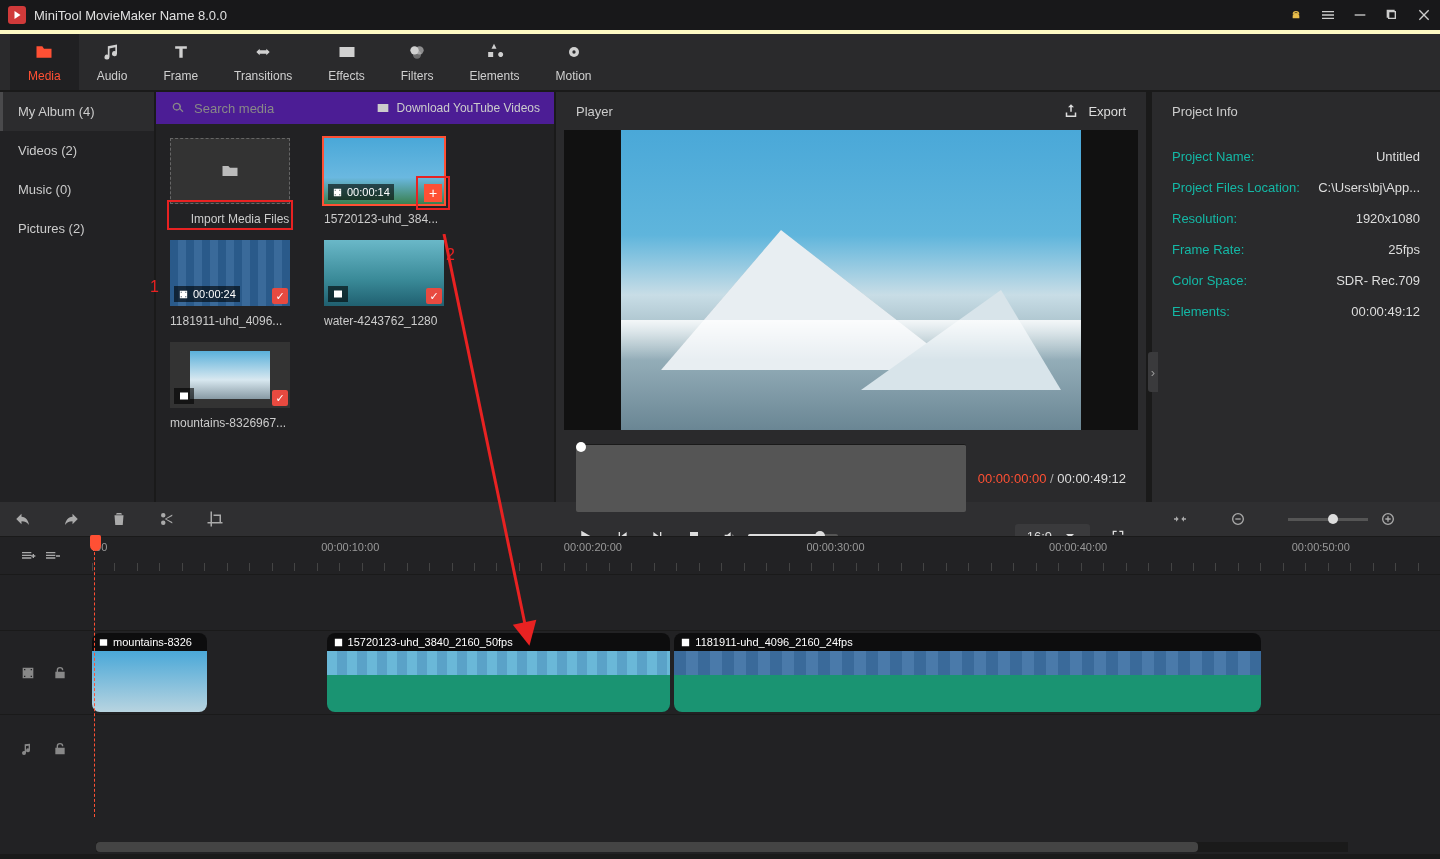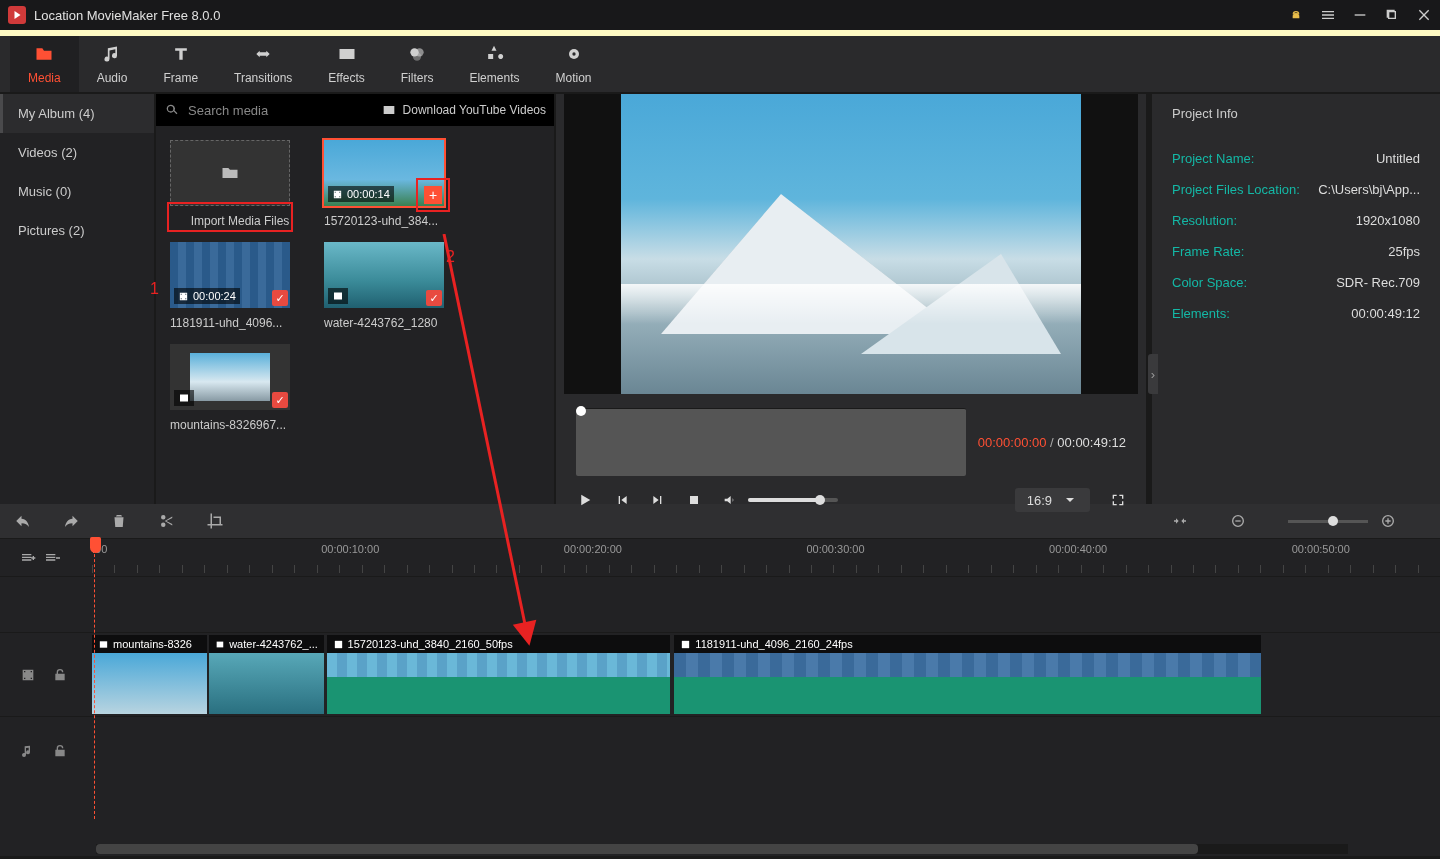--- a/index.html
+++ b/index.html
@@ -5,33 +5,33 @@
 * { box-sizing: border-box; margin: 0; padding: 0; font-family: -apple-system, BlinkMacSystemFont, "Segoe UI", Arial, sans-serif; }
 body { background: #1a1a1a; color: #aaa; font-size: 13px; overflow: hidden; user-select: none; }
 .titlebar { display: flex; align-items: center; height: 30px; background: #18181a; padding: 0 8px; }
 .titlebar .logo { width: 18px; height: 18px; background: #d03a3a; border-radius: 3px; display: flex; align-items: center; justify-content: center; margin-right: 8px; }
 .titlebar .logo svg { width: 12px; height: 12px; }
 .titlebar .title { color: #e0e0e0; font-size: 13px; flex: 1; }
 .titlebar .controls { display: flex; gap: 16px; align-items: center; }
 .titlebar .controls .ctrl { color: #ccc; cursor: pointer; display: flex; align-items: center; }
 .titlebar .controls .key { color: #e8bc4a; }
 
-.toolbar { display: flex; background: #2a2a2c; border-top: 6px solid #fef9c3; border-bottom: 2px solid #1a1a1a; padding: 0 10px; }
+.toolbar { display: flex; background: #2a2a2c; border-top: 4px solid #fef9c3; border-bottom: 2px solid #1a1a1a; padding: 0 10px; }
 .toolbar .tab { display: flex; flex-direction: column; align-items: center; justify-content: center; height: 56px; padding: 6px 18px; color: #d0d0d0; cursor: pointer; gap: 4px; }
 .toolbar .tab.active { color: #ff5034; background: #202022; }
 .toolbar .tab .ico { font-size: 18px; line-height: 1; }
 .toolbar .tab .lbl { font-size: 12px; }
 
 .main { display: flex; height: 410px; }
 .sidebar { width: 156px; background: #222224; padding: 0; border-right: 2px solid #1a1a1a; }
 .sidebar .item { padding: 12px 18px; color: #ccc; cursor: pointer; font-size: 13px; }
 .sidebar .item.active { background: #2c2c2e; border-left: 3px solid #4a4a4c; padding-left: 15px; }
 
 .mediacol { flex: 1; max-width: 400px; background: #222224; border-right: 2px solid #1a1a1a; display: flex; flex-direction: column; }
-.mediatop { display: flex; align-items: center; padding: 8px 8px; background: #000000; gap: 10px; }
+.mediatop { display: flex; align-items: center; padding: 8px 14px; background: #4c1d95; gap: 10px; }
 .mediatop .search { flex: 1; display: flex; align-items: center; gap: 8px; color: #888; }
 .mediatop .dl { color: #ccc; display: flex; align-items: center; gap: 6px; cursor: pointer; font-size: 12px; }
 .mediagrid { padding: 14px; display: flex; flex-wrap: wrap; gap: 14px; overflow-y: auto; }
 .thumb { width: 140px; display: flex; flex-direction: column; gap: 8px; position: relative; }
 .thumb .frame { width: 120px; height: 66px; position: relative; background: #333; }
 .thumb .frame.import { border: 1px dashed #666; display: flex; align-items: center; justify-content: center; color: #bbb; }
 .thumb .frame.selected { outline: 2px solid #ff5034; }
 .thumb .frame .dur { position: absolute; left: 4px; bottom: 4px; background: rgba(0,0,0,0.6); color: #fff; font-size: 11px; padding: 2px 4px; display: flex; align-items: center; gap: 4px; }
 .thumb .frame .pic { position: absolute; left: 4px; bottom: 4px; background: rgba(0,0,0,0.6); color: #fff; padding: 2px 4px; display: flex; align-items: center; }
 .thumb .frame .check { position: absolute; right: 2px; bottom: 2px; width: 16px; height: 16px; background: #e84a40; border-radius: 2px; color: #fff; display: flex; align-items: center; justify-content: center; font-size: 11px; }
@@ -86,21 +86,21 @@
 .ruler .subticks { position: absolute; top: 26px; left: 0; right: 0; display: flex; }
 .ruler .subtick { flex: 1; border-left: 1px solid #444; height: 8px; }
 .playhead { position: absolute; left: 2px; top: 0; bottom: 0; width: 1px; border-left: 1px dashed #ff5034; z-index: 5; }
 .playhead .handle { position: absolute; top: -2px; left: -5px; width: 11px; height: 16px; background: #ff5034; border-radius: 2px 2px 6px 6px; }
 
 .tracks { flex: 1; display: flex; flex-direction: column; position: relative; overflow: hidden; }
 .track { display: flex; min-height: 68px; border-top: 1px solid #1a1a1a; }
 .track.video { min-height: 84px; }
 .track .lbl { width: 92px; display: flex; align-items: center; gap: 16px; padding-left: 20px; color: #888; }
 .track .lane { flex: 1; position: relative; }
-.clip { position: absolute; top: 2px; bottom: 2px; border-radius: 0; overflow: hidden; display: flex; flex-direction: column; }
+.clip { position: absolute; top: 2px; bottom: 2px; border-radius: 8px; overflow: hidden; display: flex; flex-direction: column; }
 .clip .cheader { height: 18px; background: rgba(0,0,0,0.6); color: #fff; font-size: 11px; padding: 2px 6px; display: flex; align-items: center; gap: 4px; white-space: nowrap; overflow: hidden; }
 .clip.image .body { flex: 1; background: linear-gradient(180deg,#4aa8d8,#b8d4e0); }
 .clip.image2 .body { flex: 1; background: linear-gradient(180deg,#58a8b8,#2a7080); }
 .clip.video1 .body { flex: 1; background: #1a9472; position: relative; }
 .clip.video1 .body .strip { height: 40%; background: repeating-linear-gradient(90deg,#6ab8d8 0 10px,#5aa2c8 10px 20px); }
 .clip.video2 .body { flex: 1; background: #1a9472; position: relative; }
 .clip.video2 .body .strip { height: 40%; background: repeating-linear-gradient(90deg,#3a6a9a 0 12px,#4a7aaa 12px 24px); }
 
 .scrollbar { height: 10px; background: #1a1a1a; margin: 2px 92px 2px 96px; position: relative; }
 .scrollbar .thumb { position: absolute; left: 0; width: 88%; height: 100%; background: #444; border-radius: 4px; }
@@ -114,21 +114,21 @@
 </style>
 </head>
 <body>
 
 <div class="titlebar">
   <div class="logo">
     <svg viewBox="0 0 24 24">
         <path fill="#fff" d="M7 4l12 8L7 20z"></path>
       </svg>
   </div>
-  <div class="title">Location MovieMaker Free 8.0.0</div>
+  <div class="title">MiniTool MovieMaker Name 8.0.0</div>
   <div class="controls">
     <span class="ctrl key">
       <svg class="i" viewBox="0 0 24 24">
           <path d="M7 14a5 5 0 0110 0v3H7v-3zm5-6a3 3 0 013 3h2a5 5 0 10-10 0h2a3 3 0 013-3z"></path>
         </svg>
     </span>
     <span class="ctrl">
       <svg class="i" viewBox="0 0 24 24">
           <path d="M3 6h18v2H3zM3 11h18v2H3zM3 16h18v2H3z"></path>
         </svg>
@@ -292,20 +292,29 @@
         </div>
         <div class="name">mountains-8326967...</div>
       </div>
     </div>
 
     <span class="callout" style="left:-6px; top:186px;">1</span>
     <span class="callout" style="left:290px; top:154px;">2</span>
   </div>
 
   <div class="playercol">
+    <div class="playertop">
+      <span class="lbl">Player</span>
+      <span class="export">
+        <svg class="i18" viewBox="0 0 24 24">
+            <path d="M12 3l4 4h-3v6h-2V7H8l4-4zM5 14h2v4h10v-4h2v6H5v-6z"></path>
+          </svg>
+        <span>Export</span>
+      </span>
+    </div>
     <div class="playerview">
       <div class="video">
         <div class="mtn"></div>
           <div class="mtn2"></div>
           <div class="cloud"></div>
       </div>
     </div>
     <div class="playerctrl">
       <div class="scrub">
         <div class="track">
@@ -547,29 +556,20 @@
       <div class="lane">
         <div class="clip image" style="left:0; width:8.5%;">
           <div class="cheader">
               <svg class="i" style="width:11px;height:11px" viewBox="0 0 24 24">
                 <path d="M4 5h16v14H4z"></path>
               </svg>
               <span>mountains-8326</span>
             </div>
           <div class="body"></div>
         </div>
-        <div class="clip image2" style="left:8.7%; width:8.5%;">
-          <div class="cheader">
-              <svg class="i" style="width:11px;height:11px" viewBox="0 0 24 24">
-                <path d="M4 5h16v14H4z"></path>
-              </svg>
-              <span>water-4243762_...</span>
-            </div>
-          <div class="body"></div>
-        </div>
         <div class="clip video1" style="left:17.4%; width:25.5%;">
           <div class="cheader">
               <svg class="i" style="width:11px;height:11px" viewBox="0 0 24 24">
                 <path d="M4 4h16v16H4z"></path>
               </svg>
               <span>15720123-uhd_3840_2160_50fps</span>
             </div>
           <div class="body">
               <div class="strip"></div>
             </div>

